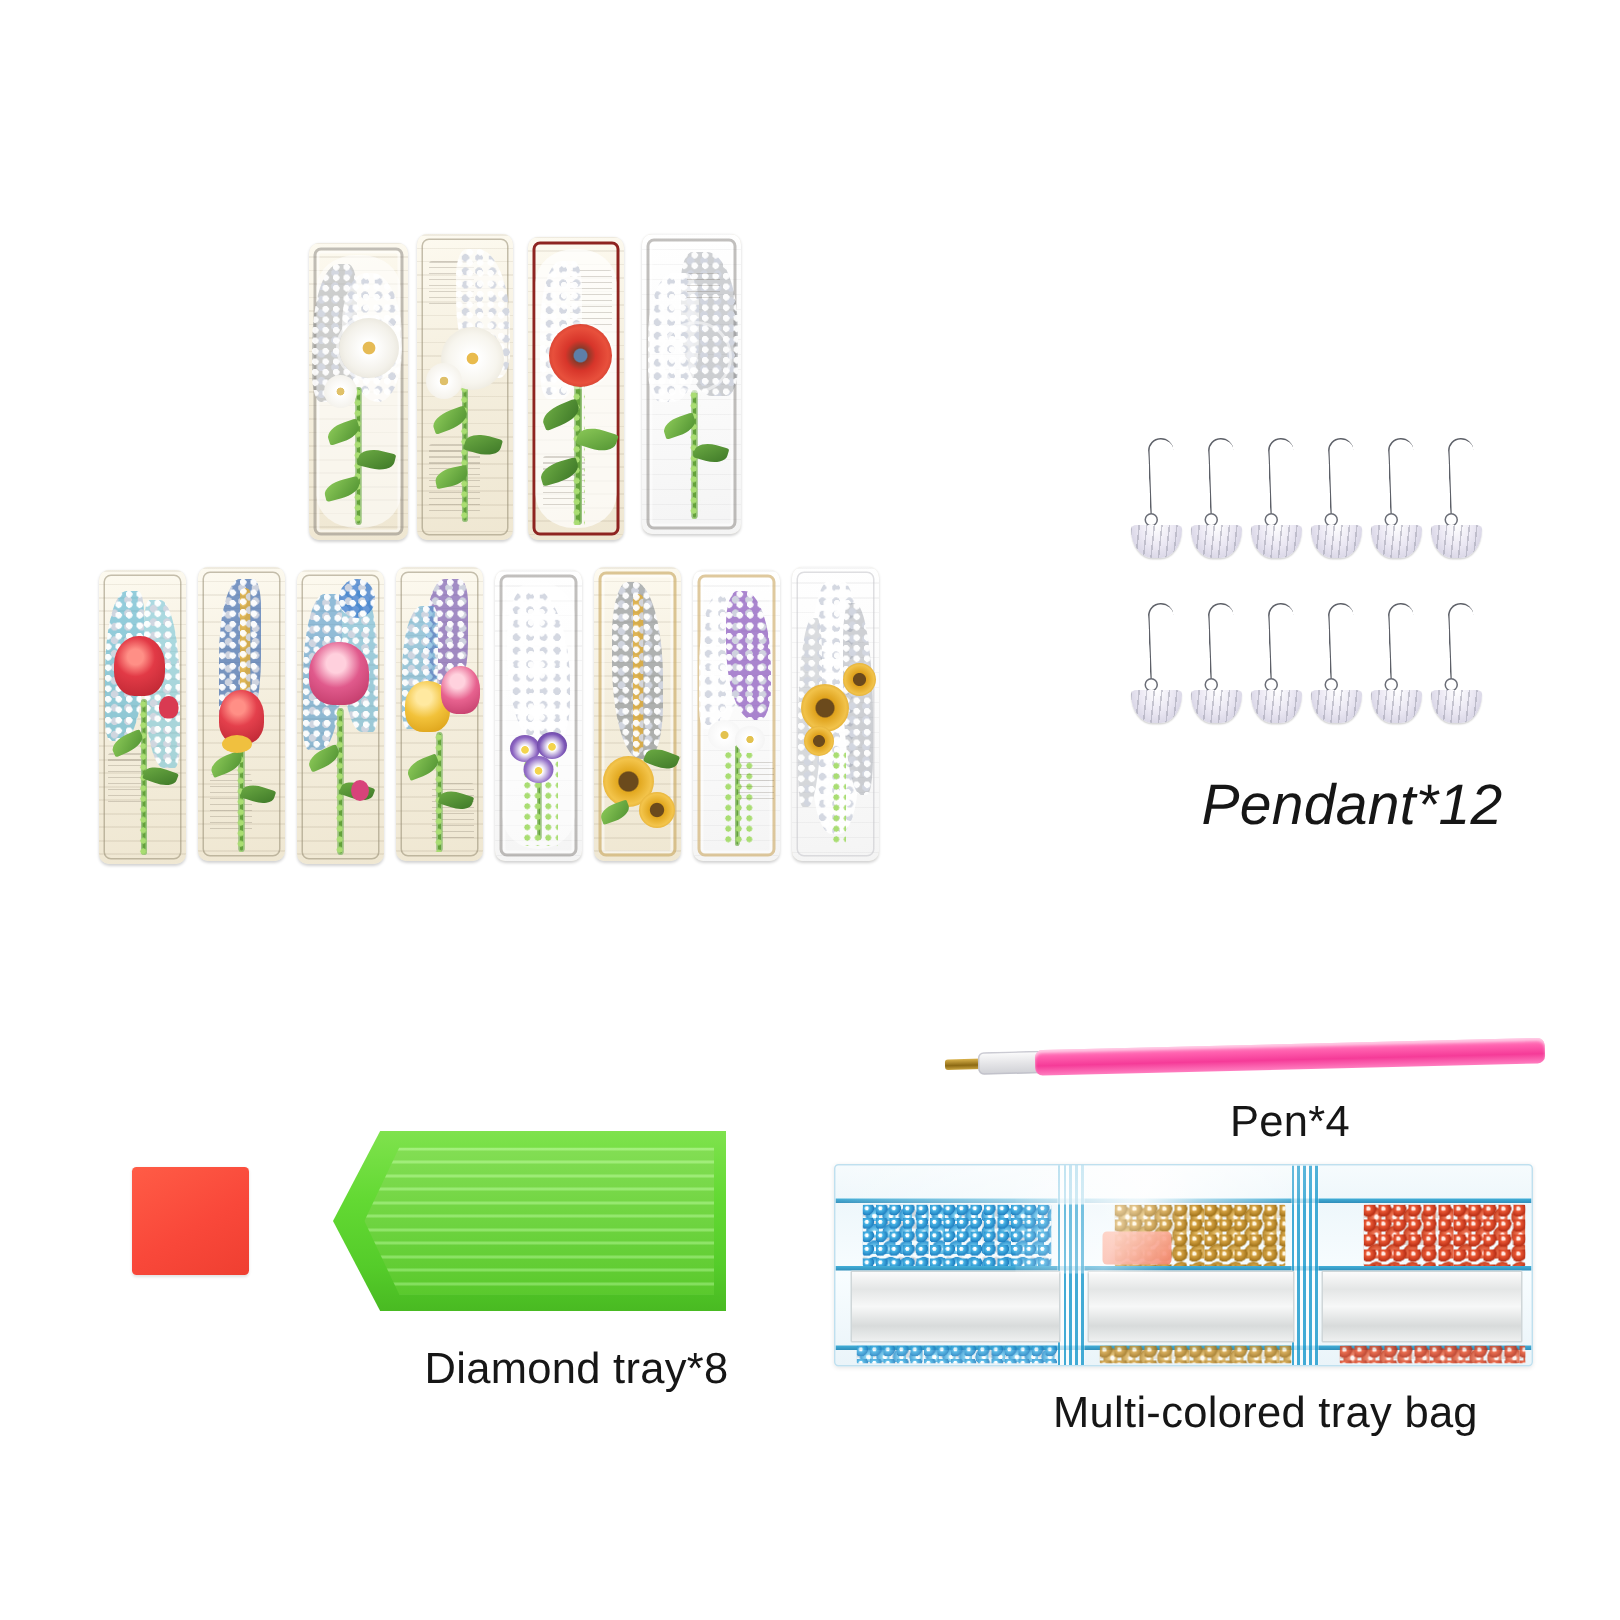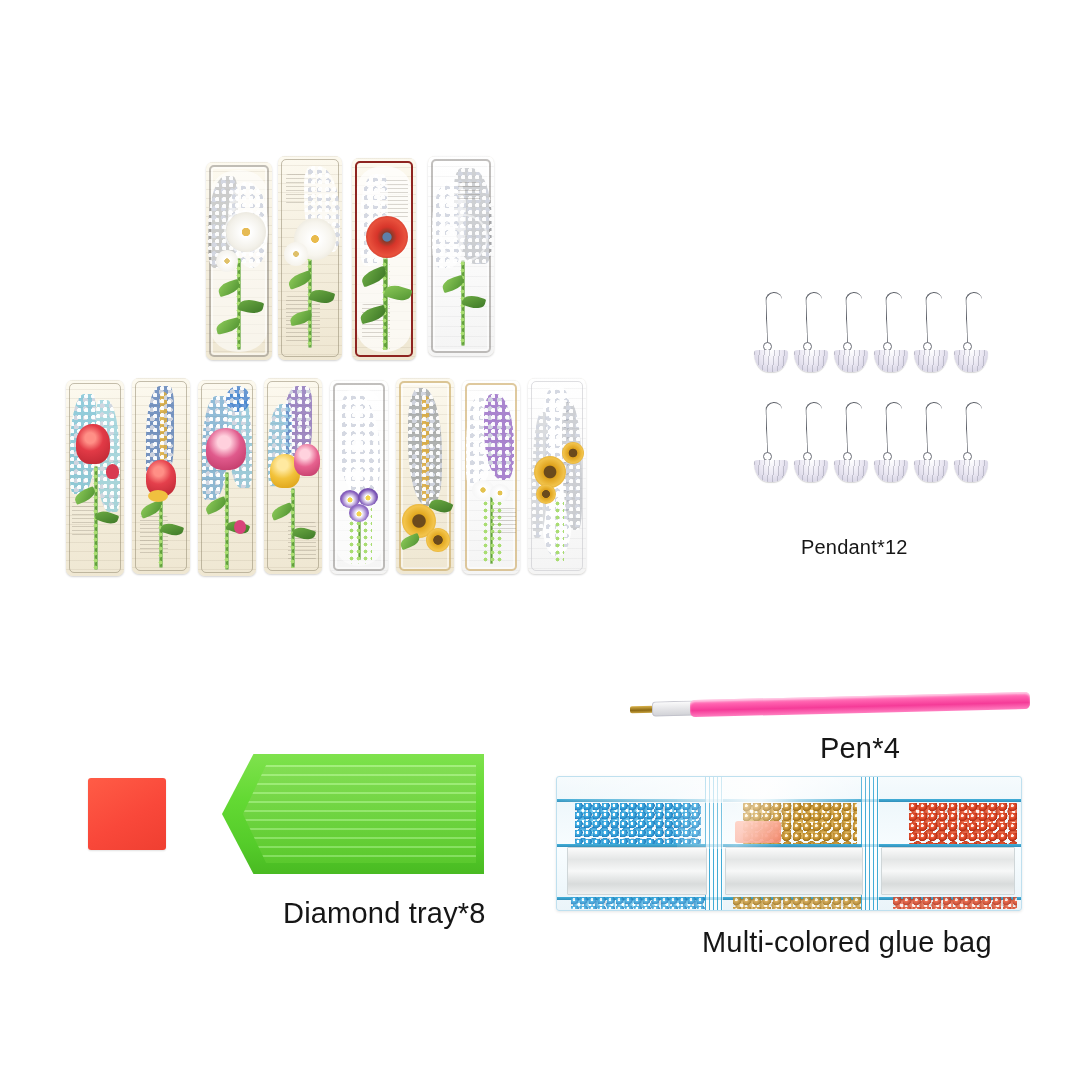--- a/index.html
+++ b/index.html
@@ -465,21 +465,21 @@
       <div class="jump" style="left:9px;top:50px;"></div>
       <div class="fan" style="left:0px;top:58px;"></div>
     </div>
     <div class="pendant" style="left:204px;top:110px;width:40px;height:104px;">
       <div class="hook" style="left:12px;top:0px;"></div>
       <div class="jump" style="left:9px;top:50px;"></div>
       <div class="fan" style="left:0px;top:58px;"></div>
     </div>
   </div>
 
-  <div class="caption" style="left:801px;top:536px;font-size:20px;">Pendant*12</div>
+  <div class="caption" style="left:801px;top:516px;font-size:38px;font-style:italic;">Pendant*12</div>
 
   <div class="abs" style="left:630px;top:690px;width:410px;height:30px;">
     <div class="pen-tip" style="left:0px;top:16px;width:26px;transform:rotate(-1.4deg);"></div>
     <div class="pen-clear" style="left:22px;top:11px;width:44px;transform:rotate(-1.4deg);"></div>
     <div class="pen-body" style="left:60px;top:6px;width:340px;transform:rotate(-1.4deg);"></div>
   </div>
 
   <div class="caption" style="left:820px;top:732px;font-size:29px;">Pen*4</div>
 
   <div class="clay" style="left:88px;top:778px;width:78px;height:72px;"></div>
@@ -510,15 +510,15 @@
     <div class="foil" style="left:324px;top:70px;width:132px;height:46px;"></div>
 
     <div class="beads blue" style="left:14px;top:120px;width:134px;height:12px;opacity:.85;"></div>
     <div class="beads gold" style="left:176px;top:120px;width:128px;height:12px;opacity:.85;"></div>
     <div class="beads red" style="left:336px;top:120px;width:124px;height:12px;opacity:.85;"></div>
 
     <div class="gloss" style="left:0;top:0;width:100%;height:26px;"></div>
     <div class="gloss" style="left:120px;top:0;width:160px;height:72px;opacity:.5;"></div>
   </div>
 
-  <div class="caption" style="left:702px;top:926px;font-size:29px;">Multi-colored glue bag</div>
+  <div class="caption" style="left:702px;top:926px;font-size:29px;">Multi-colored tray bag</div>
 
 </div>
 
 </body></html>

